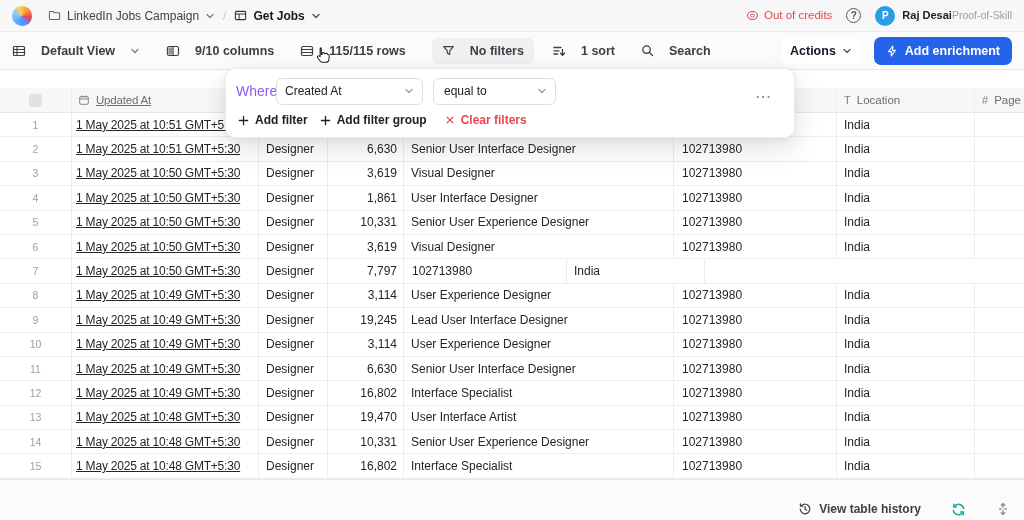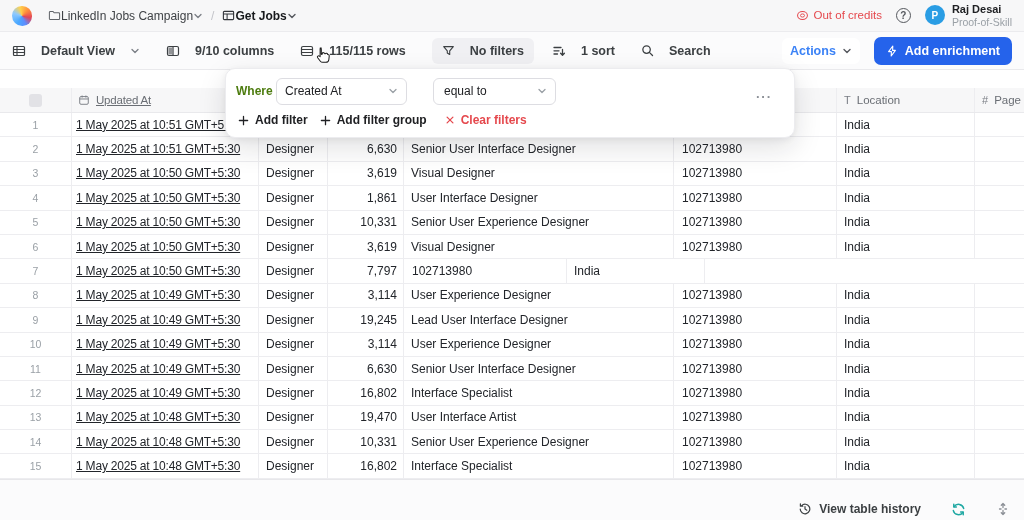--- a/index.html
+++ b/index.html
@@ -3,38 +3,38 @@
 <meta charset="utf-8">
 <style>
   * { margin:0; padding:0; box-sizing:border-box; }
   html,body { width:1024px; height:520px; }
   body { font-family:"Liberation Sans", sans-serif; background:#fff; position:relative; overflow:hidden; color:#1f2327; }
   .app { position:absolute; inset:0; width:1024px; height:520px; background:#fff; }
 
   
   .topbar { position:absolute; left:0; top:0; width:1024px; height:32px; background:#f7f7f8; border-bottom:1px solid #ebebee; display:flex; align-items:center; padding:0 12px; }
   .logo { width:20px; height:20px; border-radius:50% 50% 48% 52%; background:conic-gradient(from 210deg,#4aa8ff,#8ec9ff 22%,#ffd24d 38%,#ff8a3c 55%,#e0455a 70%,#5b8dff 85%,#4aa8ff); margin-right:12px; }
-  .crumb { display:flex; align-items:center; gap:0; font-size:12px; color:#3f4246; font-weight:500; padding:3px 4px; border-radius:5px; cursor:pointer;text-align:center; }
+  .crumb { display:flex; align-items:center; gap:6px; font-size:12px; color:#3f4246; font-weight:500; padding:3px 4px; border-radius:5px; cursor:pointer;text-align:center; }
   .crumb.bold { font-weight:700; color:#17191c; }
   .crumb-sep { color:#c3c4c9; font-size:12px; margin:0 4px; }
   .topbar-right { margin-left:auto; display:flex; align-items:center; gap:14px; }
   .credits { display:flex; align-items:flex-start; gap:5px; color:#e5484d; font-size:11.5px; font-weight:500; cursor:pointer; }
   .help { width:15px; height:15px; border-radius:50%; border:1.2px solid #55585e; color:#55585e; font-size:10px; font-weight:700; display:flex; align-items:center; justify-content:center; cursor:pointer; }
   .user { display:flex; align-items:center; gap:7px; cursor:pointer; }
   .avatar { width:20px; height:20px; border-radius:50%; background:#2a9de4; color:#fff; font-size:10px; font-weight:700; display:flex; align-items:center; justify-content:center; }
-  .user-meta { display:flex; flex-direction:column; line-height:1.15; }
+  .user-meta { display:flex; flex-direction:row; line-height:1.15; }
   .user-name { font-size:11px; font-weight:700; color:#202124; }
   .user-org  { font-size:10.5px; color:#9aa0a6; }
 
   
   .toolbar { position:absolute; left:0; top:32px; width:1024px; height:38px; background:#fbfbfc; border-bottom:1px solid #e9e9ec; display:flex; align-items:center; padding:0 12px; }
   .tb-item { display:flex; align-items:center; gap:15px; font-size:12.5px; font-weight:600; color:#3c4043; margin-right:26px; cursor:pointer; white-space:nowrap; }
   .tb-item.pill { background:#f0f0f3; border-radius:6px; padding:6px 10px; margin-right:18px;text-align:center; }
   .toolbar-right { margin-left:auto; display:flex; align-items:center; gap:14px; }
-  .actions-btn { display:flex; align-items:center; gap:6px; font-size:12.5px; font-weight:600; color:#3b82f6; background:#fff; border-radius:6px; padding:6px 8px; cursor:pointer; }
+  .actions-btn { display:flex; align-items:center; gap:6px; font-size:12.5px; font-weight:600; color:#0f172a; background:#fff; border-radius:6px; padding:6px 8px; cursor:pointer; }
   .enrich-btn { display:flex; align-items:center; gap:7px; background:#2563eb; color:#fff; font-size:12.5px; font-weight:600; border-radius:7px; padding:7px 12px; cursor:pointer; }
 
   
   .tablewrap { position:absolute; left:0; top:70px; width:1024px; height:409px; background:#fff; }
   .thead { position:absolute; left:0; top:18px; width:1024px; height:25px; background:#f7f7f8; display:flex; border-bottom:1px solid #e9e9ec; }
   .thead .cell { color:#6a6e74; font-size:11.5px; font-weight:500; display:flex; align-items:center; gap:6px; }
   .tbody { position:absolute; left:0; top:43px; width:1024px; }
   .trow { display:flex; height:24.4px; background:#fff; border-bottom:1px solid #ededf0; }
   .cell { border-right:1px solid #ededf0; height:100%; display:flex; align-items:center; overflow:hidden; white-space:nowrap; font-size:12px; color:#22252a; }
   .c-num   { width:72px;  justify-content:center; color:#9aa0a6; font-size:10.5px; }
@@ -49,24 +49,24 @@
   .t-glyph { font-size:11px; color:#7a7e85; font-weight:500; }
 
   
   .footer { position:absolute; left:0; top:479px; width:1024px; height:59px; background:#fbfbfc; border-top:1px solid #e7e7ea; display:flex; align-items:center; justify-content:flex-end; padding:0 14px; gap:30px; }
   .history-btn { display:flex; align-items:center; gap:7px; font-size:12px; font-weight:600; color:#3c4043; cursor:pointer; }
   .icon-btn { cursor:pointer; display:flex; align-items:center; }
 
   
   .popup { position:absolute; left:225px; top:68px; width:570px; height:70px; background:#fff; border:1px solid #ececef; border-radius:10px; box-shadow:0 10px 28px rgba(20,20,30,.13), 0 2px 6px rgba(20,20,30,.06); z-index:10; }
   .popup-row1 { position:absolute; left:0; top:8px; width:100%; height:28px; display:flex; align-items:center; }
-  .where { position:absolute; left:10px; font-size:12px; color:#4d7c0f;font-weight:bold; }
+  .where { position:absolute; left:10px; font-size:14px; color:#8b5cf6; }
   .select { position:absolute; height:27px; border:1px solid #dddde2; border-radius:6px; background:#fff; display:flex; align-items:center; font-size:12px; color:#202124; padding:0 10px; cursor:pointer; }
   .select .chev { position:absolute; right:8px; }
-  .sel-field { left:50px; width:131px;padding-left:8px; }
+  .sel-field { left:50px; width:147px;padding-left:8px; }
   .sel-op { left:207px; width:123px; }
   .more-dots { position:absolute; right:22px; top:12px; color:#8b8f96; font-size:13px; letter-spacing:1px; font-weight:700; cursor:pointer; }
   .popup-row2 { position:absolute; left:0; top:40px; width:100%; height:22px; display:flex; align-items:center; }
   .p-btn { display:flex; align-items:center; gap:6px; font-size:12px; font-weight:600; color:#202124; cursor:pointer; margin-left:12px; }
   .p-btn.danger { color:#e5484d; margin-left:18px; }
 
   .cursor { position:absolute; left:313px; top:45px; z-index:50; pointer-events:none; }
 
   svg { flex-shrink:0; display:block; }
 </style>

